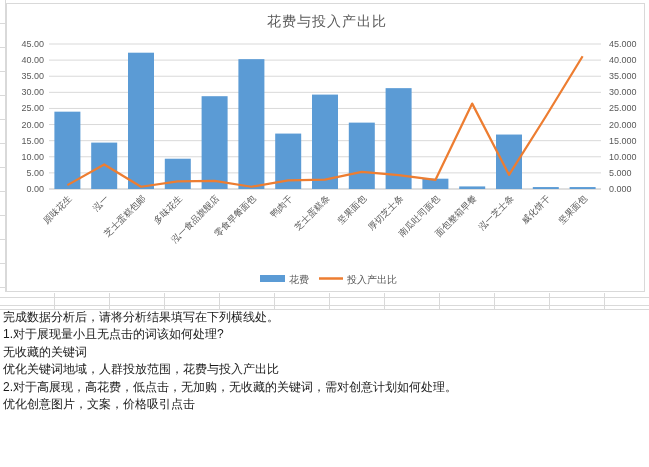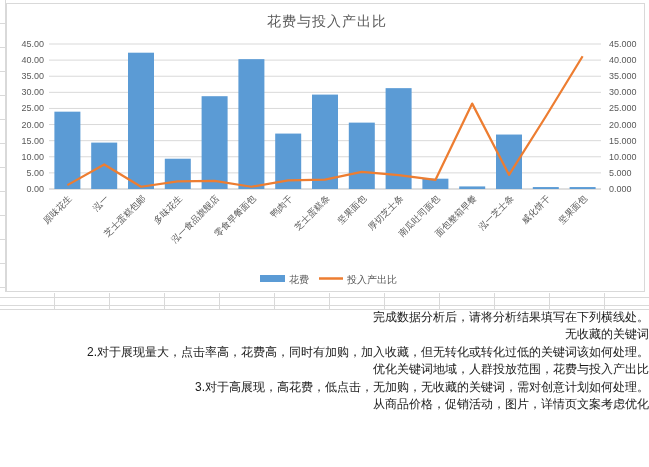--- a/index.html
+++ b/index.html
@@ -39,21 +39,21 @@
   .legend-label { font-size: 10px; fill: #595959; }
 
   
   .notes {
     position: absolute; left: 0; top: 309px; width: 649px;
     color: #1a1a1a;
   }
   .note-line {
     height: 17.45px; line-height: 17.45px;
     font-size: 12px; padding-left: 3px;
-    white-space: nowrap; overflow: hidden; text-align: right;
+    white-space: nowrap; overflow: hidden;
   }
 </style>
 </head>
 <body>
 
 <div class="screen">
 
   <div class="grid-left"></div>
   <div class="grid-band"></div>
   <div class="hline" style="top:297px"></div>
@@ -128,20 +128,20 @@
           <rect x="253" y="271" width="25" height="7" fill="#5B9BD5"></rect>
           <text x="282" y="279" class="legend-label">花费</text>
           <line x1="312" y1="274.5" x2="336" y2="274.5" stroke="#ED7D31" stroke-width="2.5"></line>
           <text x="340" y="279" class="legend-label">投入产出比</text>
         </g>
       </svg>
   </div>
 
   <div class="notes">
     <div class="note-line">完成数据分析后，请将分析结果填写在下列横线处。</div>
+    <div class="note-line">1.对于展现量小且无点击的词该如何处理?</div>
     <div class="note-line">无收藏的关键词</div>
-    <div class="note-line">2.对于展现量大，点击率高，花费高，同时有加购，加入收藏，但无转化或转化过低的关键词该如何处理。</div>
     <div class="note-line">优化关键词地域，人群投放范围，花费与投入产出比</div>
-    <div class="note-line">3.对于高展现，高花费，低点击，无加购，无收藏的关键词，需对创意计划如何处理。</div>
-    <div class="note-line">从商品价格，促销活动，图片，详情页文案考虑优化</div>
+    <div class="note-line">2.对于高展现，高花费，低点击，无加购，无收藏的关键词，需对创意计划如何处理。</div>
+    <div class="note-line">优化创意图片，文案，价格吸引点击</div>
   </div>
 
 </div>
 
 </body></html>

